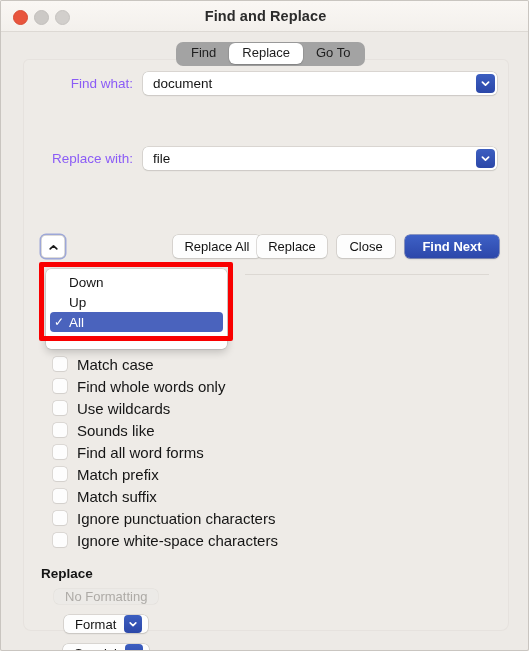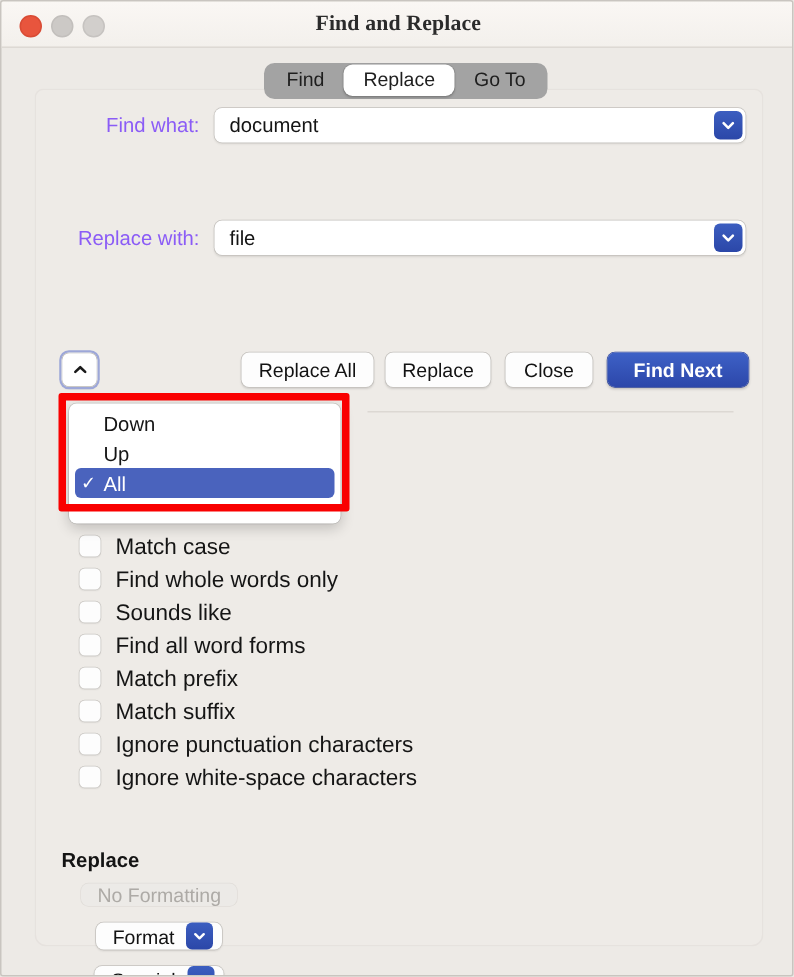--- a/index.html
+++ b/index.html
@@ -50,21 +50,20 @@
     position: absolute;
     left: 0; top: 0;
     width: 529px;
     height: 31px;
     line-height: 31px;
     text-align: center;
     font-size: 14.5px;
     font-weight: bold;
     color: #2b2b2b;
     letter-spacing: .1px;
-    font-family: Liberation Serif, serif;
   }
 
   
   .panel {
     position: absolute;
     left: 22px;
     top: 58px;
     width: 486px;
     height: 572px;
     background: #eeebe7;
@@ -365,21 +364,21 @@
   <div class="divider"></div>
 
   <div class="btnrow">
     <div class="chev-btn">
       <span>
         <svg width="11" height="9" viewBox="0 0 11 9" aria-hidden="true">
           <path d="M2.2 5.9 L5.5 2.8 L8.8 5.9" fill="none" stroke="#1a1a1a" stroke-width="1.7" stroke-linecap="round" stroke-linejoin="round"></path>
         </svg>
       </span>
     </div>
-    <div class="push-btn" style="left:120px; width:88px;">Replace All</div>
+    <div class="push-btn" style="left:132px; width:88px;">Replace All</div>
     <div class="push-btn" style="left:216px; width:70px;">Replace</div>
     <div class="push-btn" style="left:296px; width:58px;">Close</div>
     <div class="push-btn primary" style="left:364px; width:94px;">Find Next</div>
   </div>
 
   <div class="menu">
     <div class="menu-item">
       <span class="menu-check"></span>
       <span class="menu-label">Down</span>
     </div>
@@ -396,20 +395,24 @@
   <div class="redbox"></div>
 
   <div class="options">
     <div class="opt">
       <span class="checkbox"></span>
       <span class="opt-label">Match case</span>
     </div>
     <div class="opt">
       <span class="checkbox"></span>
       <span class="opt-label">Find whole words only</span>
+    </div>
+    <div class="opt">
+      <span class="checkbox"></span>
+      <span class="opt-label">Use wildcards</span>
     </div>
     <div class="opt">
       <span class="checkbox"></span>
       <span class="opt-label">Sounds like</span>
     </div>
     <div class="opt">
       <span class="checkbox"></span>
       <span class="opt-label">Find all word forms</span>
     </div>
     <div class="opt">

